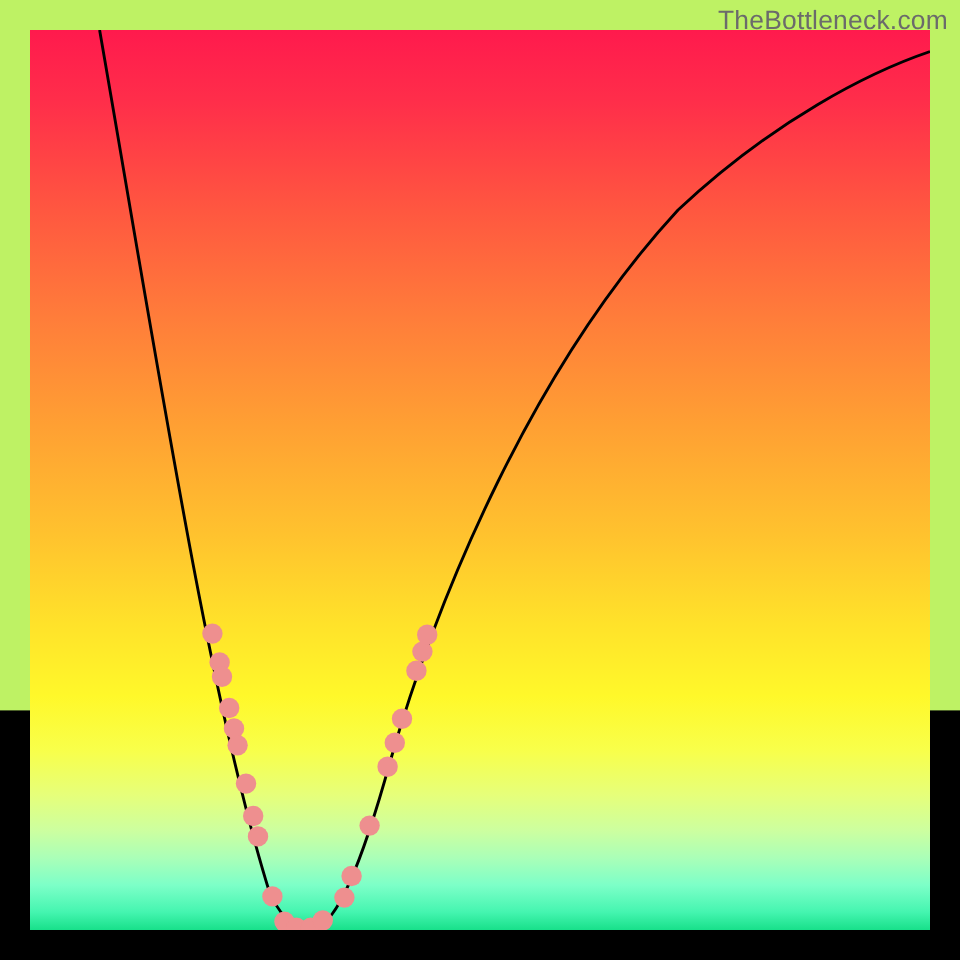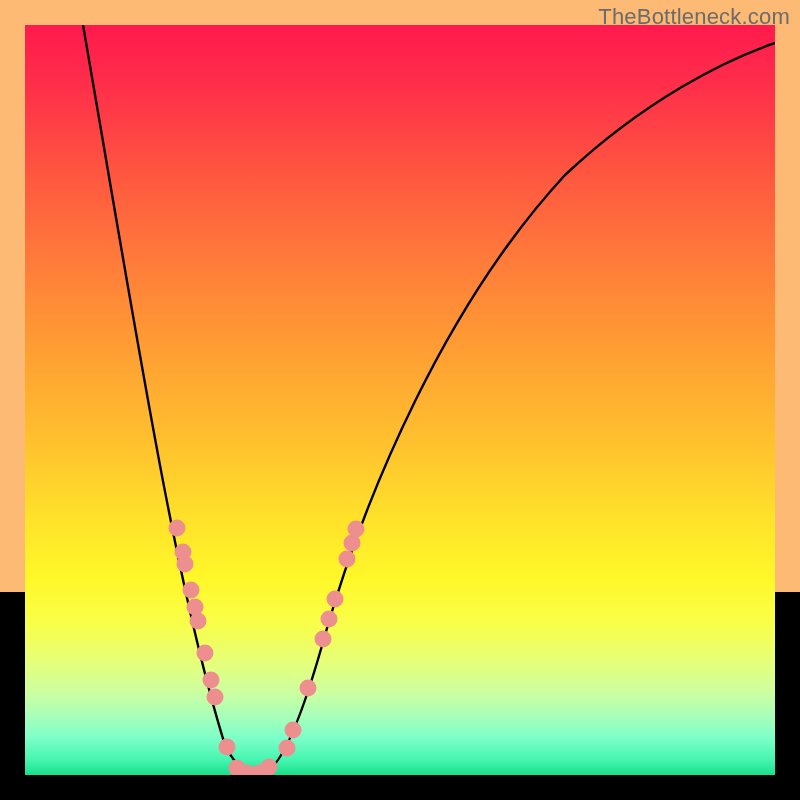--- a/index.html
+++ b/index.html
@@ -8,21 +8,21 @@
     width: 800px;
     height: 800px;
     overflow: hidden;
     background: #000;
     font-family: Arial, Helvetica, sans-serif;
   }
   .frame {
     position: relative;
     width: 800px;
     height: 592px;
-    background: #fdba74;
+    background: #bef264;
   }
   .plot-area {
     position: absolute;
     left: 25px;
     top: 25px;
     width: 750px;
     height: 750px;
     background: linear-gradient(to bottom,
       #ff1a4d 0%,
       #ff2e4a 8%,

